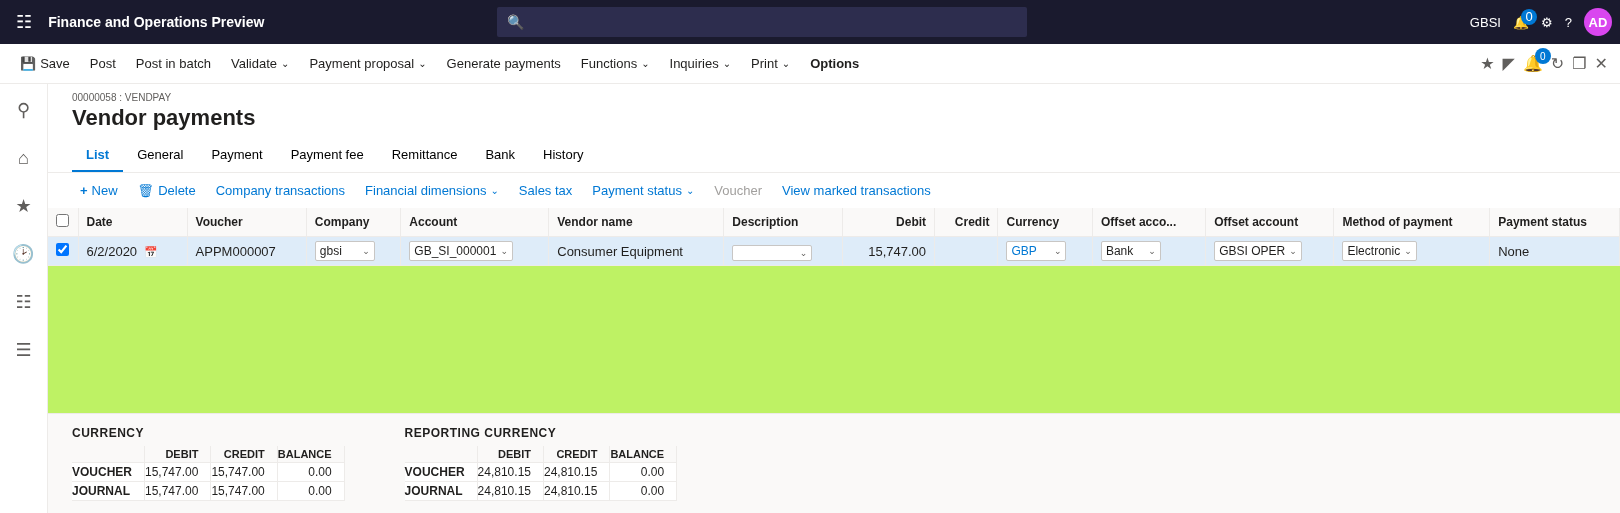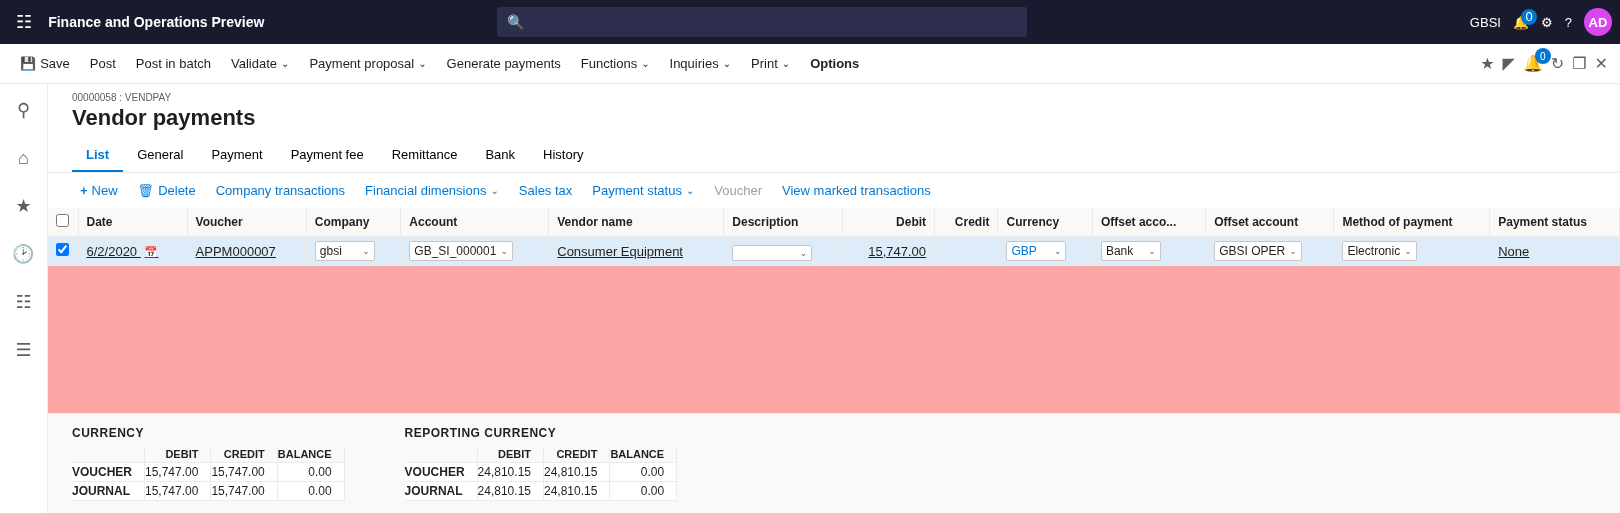--- a/index.html
+++ b/index.html
@@ -201,21 +201,21 @@
       color: #0078d4;
       white-space: nowrap;
     }
     .tool-btn.disabled { color: #a19f9d; cursor: default; }
     .tool-btn .chevron { font-size: 10px; }
 
     
     .grid-container {
       flex: 1;
       overflow: auto;
-      background: #fca5a5;
+      background: #bef264;
       margin: 0 0 0 0;
     }
     table {
       width: 100%;
       border-collapse: collapse;
       font-size: 13px;
     }
     thead tr {
       background: #faf9f8;
       border-bottom: 1px solid #edebe9;
@@ -227,21 +227,21 @@
       color: #201f1e;
       white-space: nowrap;
       border-right: 1px solid #edebe9;
       font-size: 12px;
     }
     thead th:first-child { width: 30px; }
     tbody tr {
       border-bottom: 1px solid #edebe9;
       background: #fff;
     }
-    tbody tr.selected { background: #deecf9; text-decoration: underline; }
+    tbody tr.selected { background: #deecf9; }
     tbody td {
       padding: 4px 8px;
       border-right: 1px solid #edebe9;
       white-space: nowrap;
     }
     .cell-select {
       border: 1px solid #c8c6c4;
       border-radius: 2px;
       padding: 2px 4px;
       font-size: 12px;

